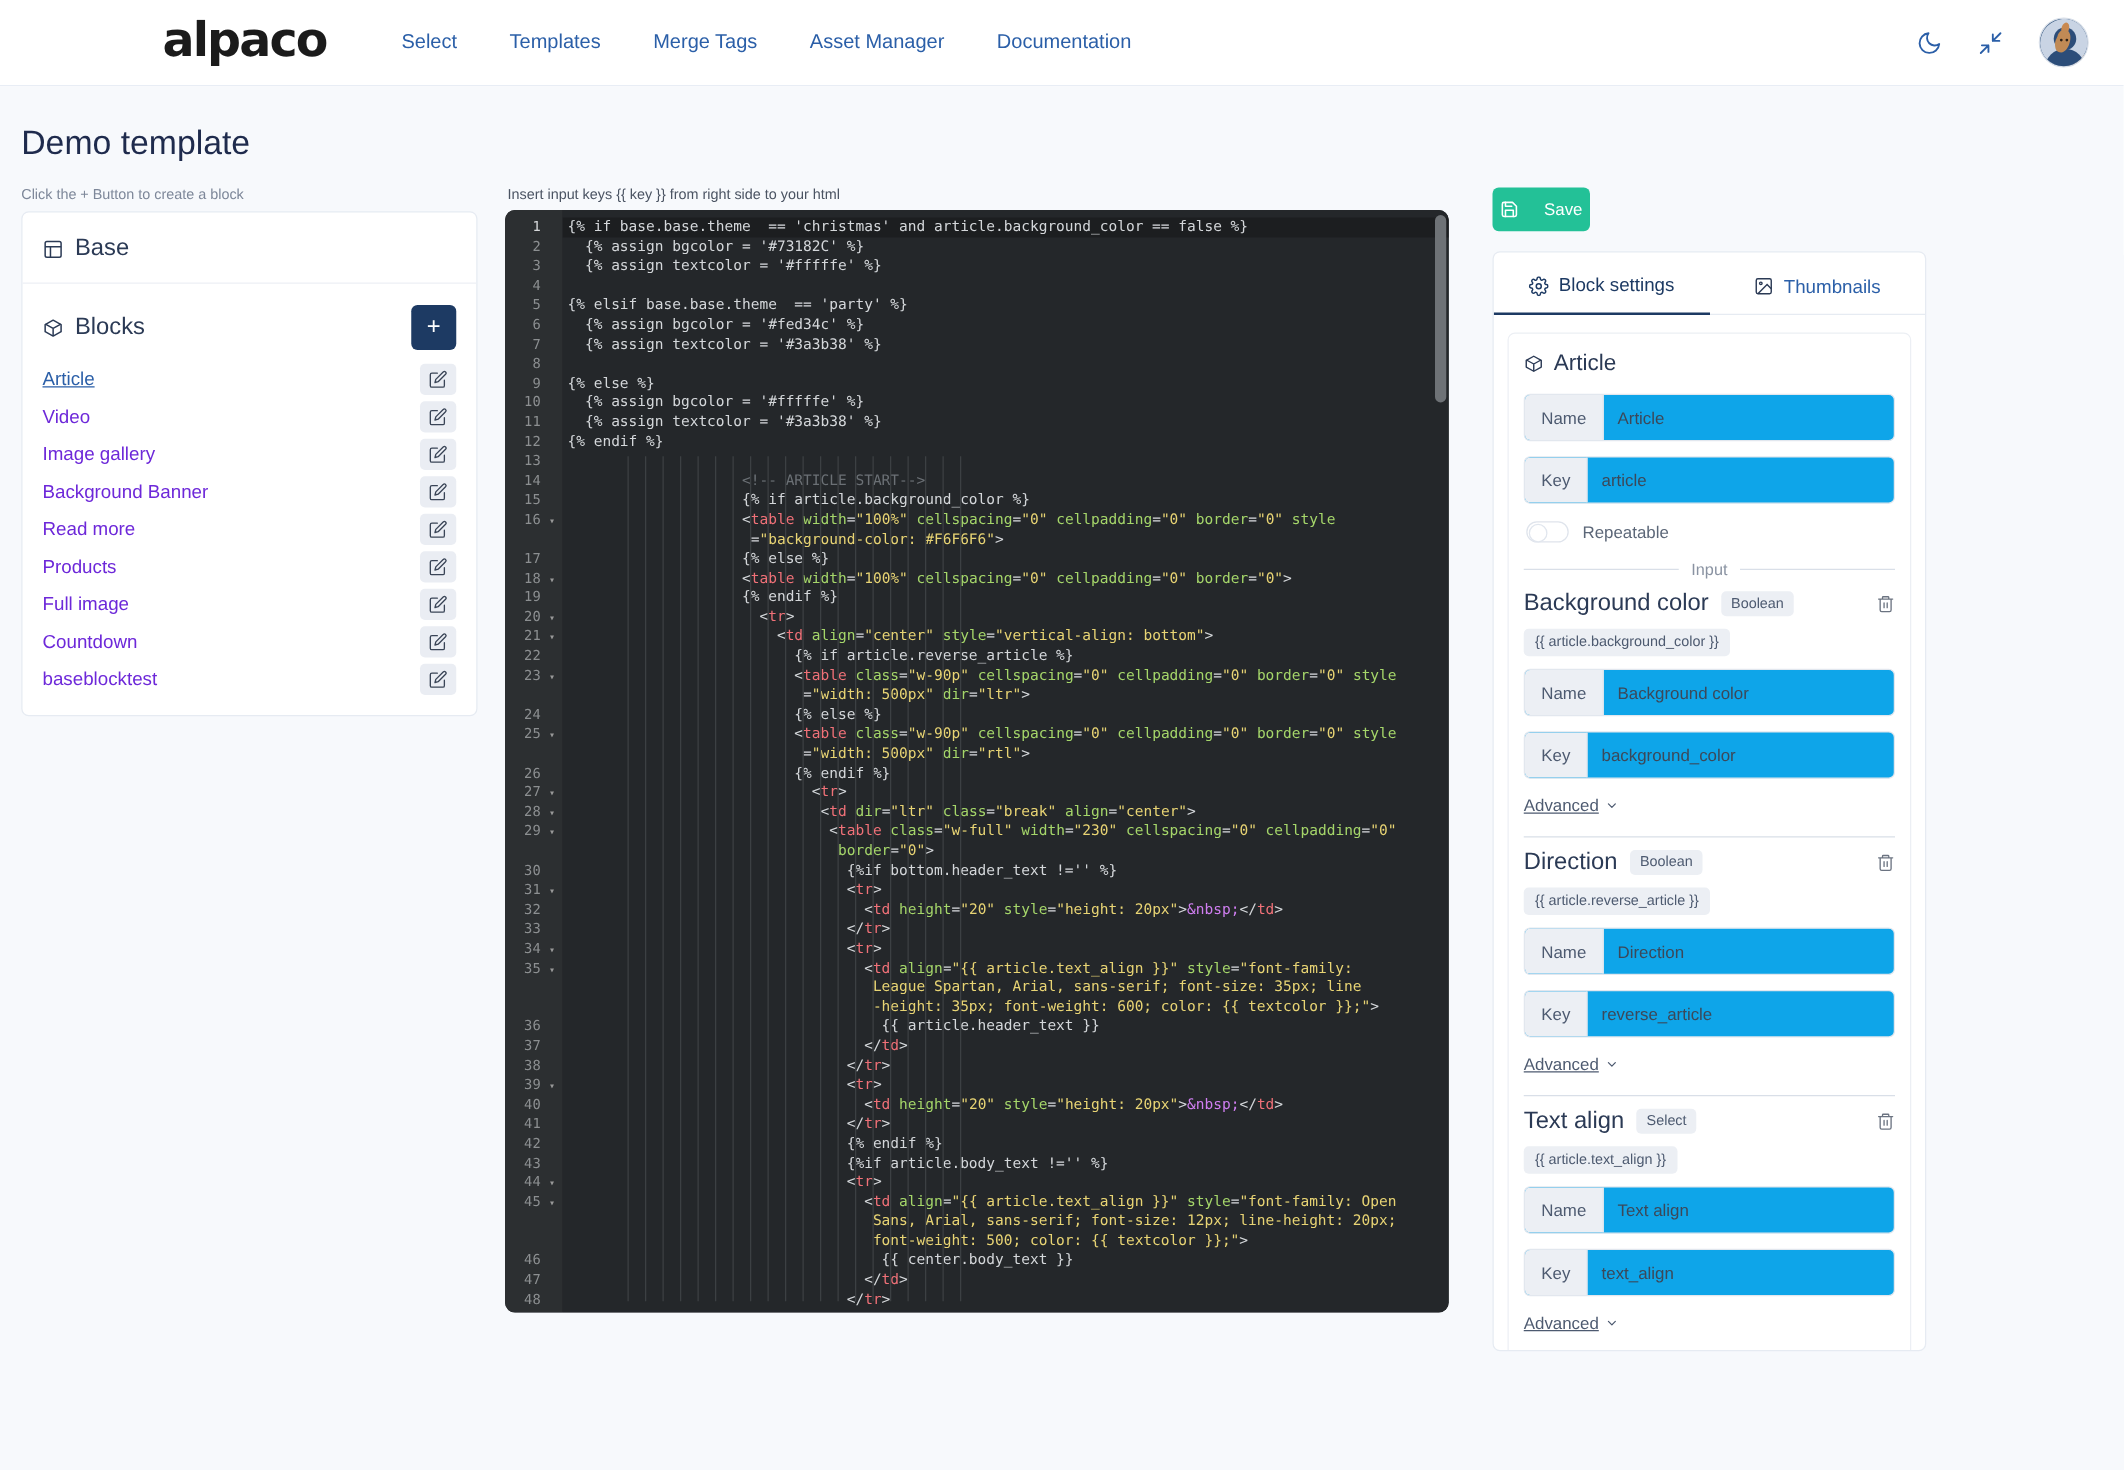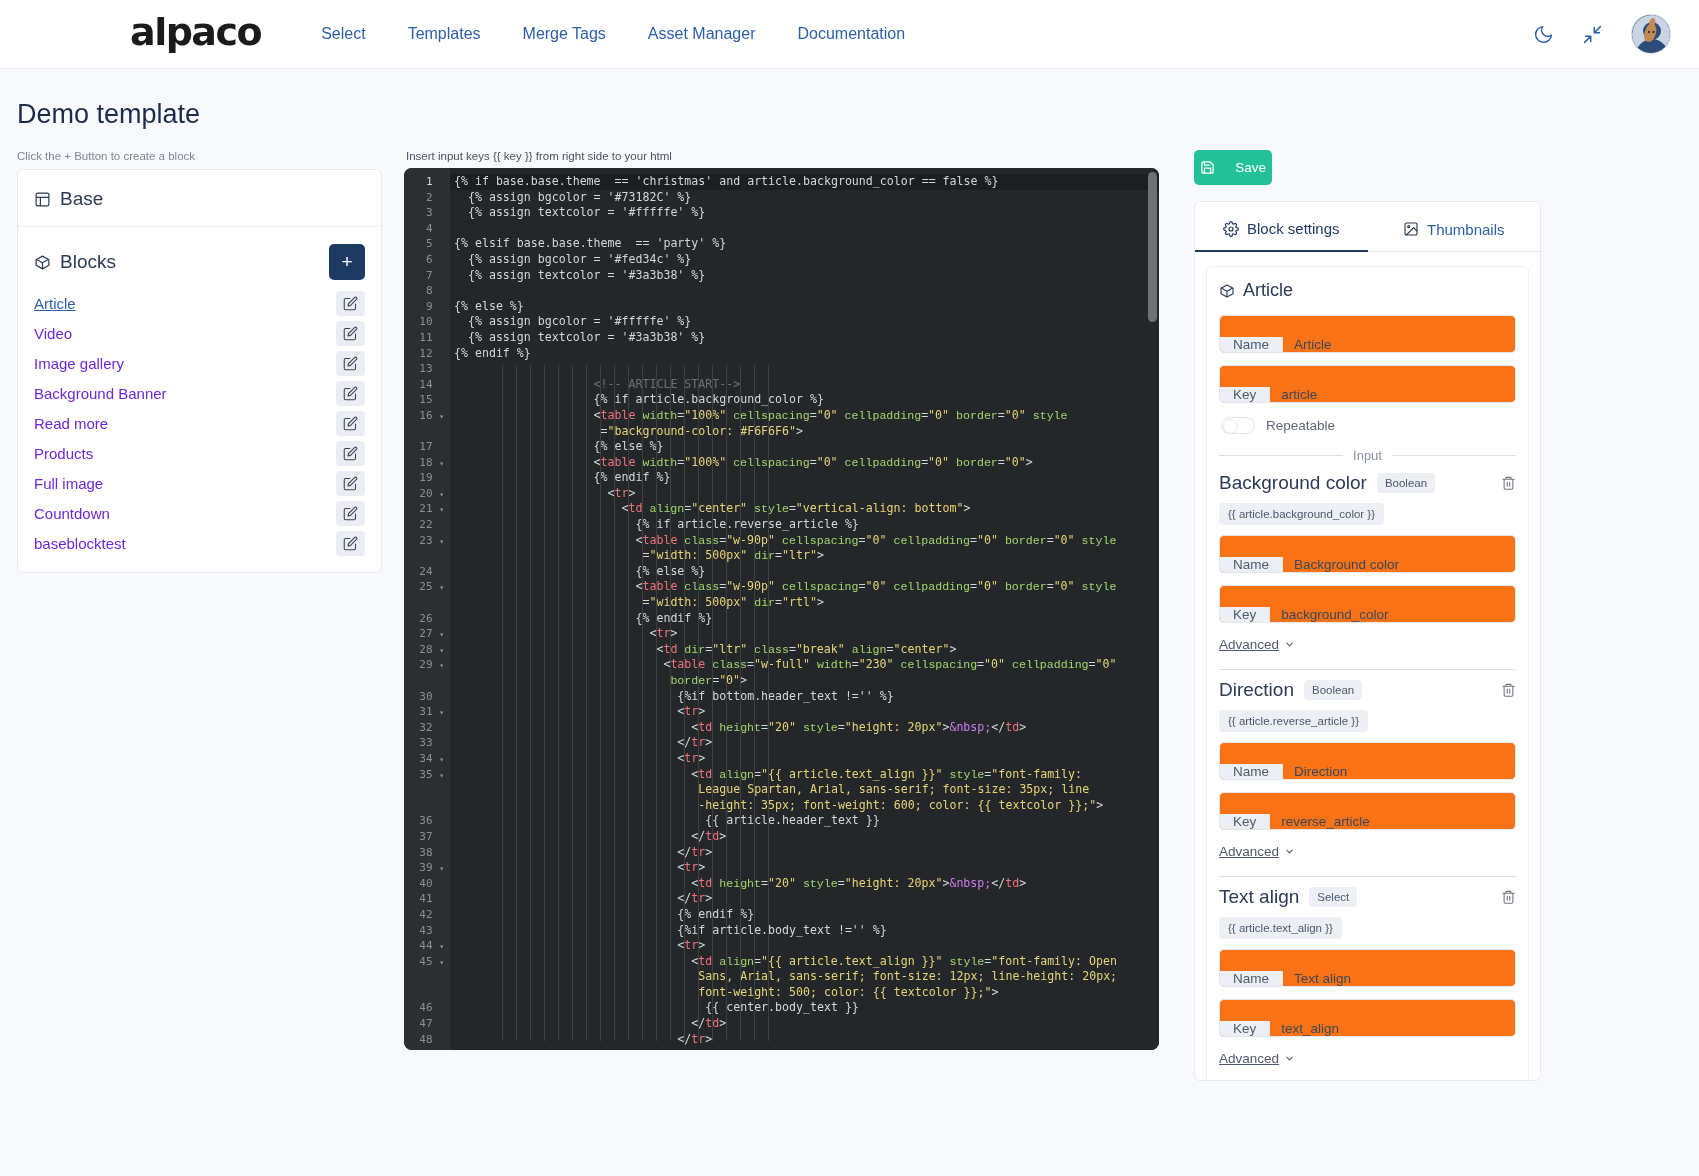--- a/index.html
+++ b/index.html
@@ -183,21 +183,21 @@
     padding-left: 4px;
   }
   .code-line.hl { background: #1c1e20; }
   .indent-guides {
     position: absolute;
     left: 4px; top: 6px;
     pointer-events: none;
   }
   .ig { position: absolute; width: 1px; background: #3c4043; }
   .tok-tag { color: #f07178; }
-  .tok-attr { color: #a5d66a; font-family: Liberation Mono, monospace; }
+  .tok-attr { color: #a5d66a; }
   .tok-str { color: #e8d474; }
   .tok-com { color: #6b7075; }
   .tok-ent { color: #cf7ef0; }
   .tok-plain { color: #d4d7da; }
   .scrollbar-v {
     position: absolute;
     right: 2px; top: 4px;
     width: 9px; height: 150px;
     background: #6e7276;
     border-radius: 5px;
@@ -251,22 +251,21 @@
     display: flex; align-items: center; gap: 8px;
     font-size: 18px; color: #2b3a55; margin-bottom: 14px;
   }
   .field {
     display: flex;
     border: 1px solid #e2e7ee;
     border-radius: 5px;
     height: 38px;
     margin-bottom: 12px;
     overflow: hidden;
-    background: #f97316;
-    align-items: flex-end;
+    background: #0ea5e9;
   }
   .field-label {
     background: #eceff4;
     color: #4d5a70;
     font-size: 13.5px;
     display: flex; align-items: center;
     padding: 0 13px;
     border-right: 1px solid #e2e7ee;
     white-space: nowrap;
   }

